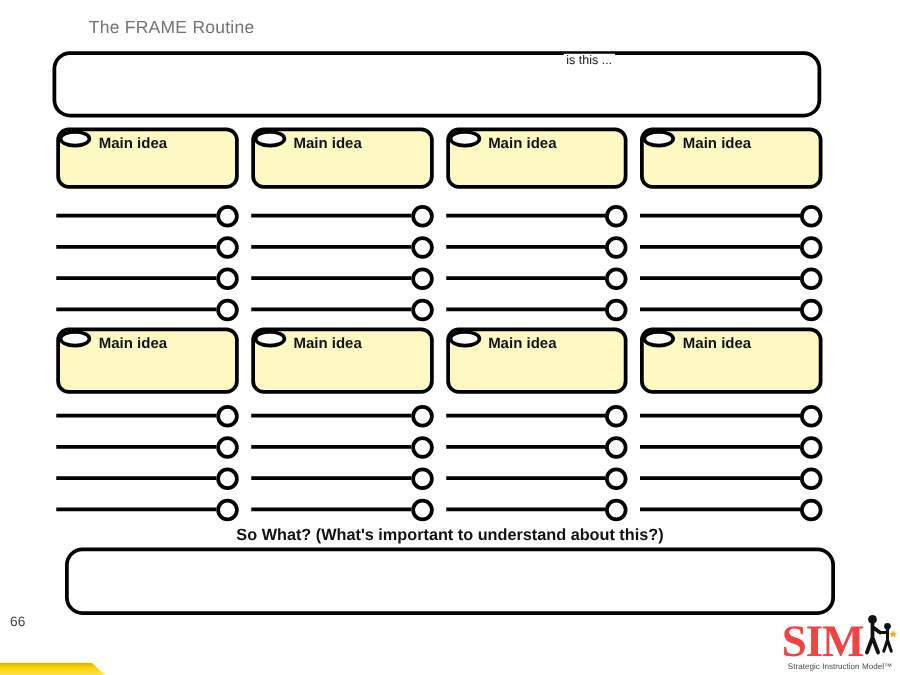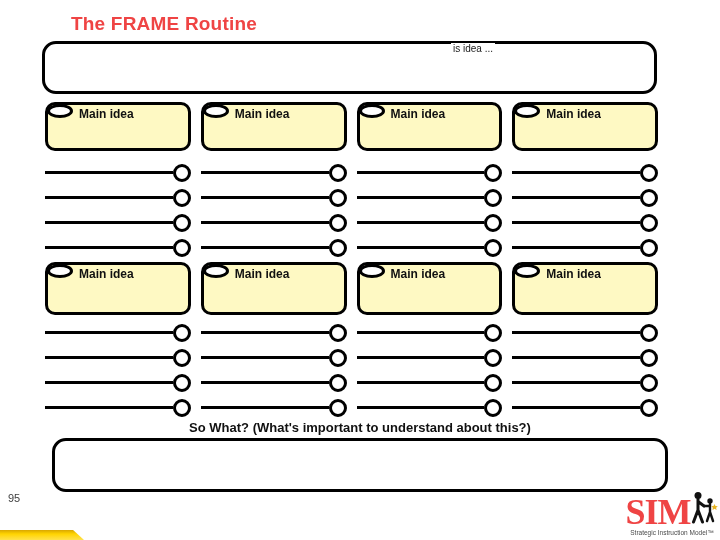--- a/index.html
+++ b/index.html
@@ -2,21 +2,21 @@
 <html><head>
 <meta charset="utf-8">
 <style>
   html,body { margin:0; padding:0; background:#fff; }
   .slide {
     position:relative; width:720px; height:540px; background:#ffffff;
     font-family:"Liberation Sans", sans-serif; overflow:hidden; color:#000;
   }
   .title {
     position:absolute; left:71px; top:13px;
-    font-size:19px; font-weight:bold; color:#ef4444; letter-spacing:.2px;
+    font-size:14px; font-weight:normal; color:#737373; letter-spacing:.2px;
   }
   .key-topic-box {
     position:absolute; left:253px; top:8px; width:188px; height:43px;
     border:3px solid #000; border-radius:12px; background:#fff; z-index:3;
     text-align:center; padding-top:3px; font-size:10px; color:#1a1a1a;
   }
   .about-box {
     position:absolute; left:42px; top:41px; width:609px; height:47px;
     border:3px solid #000; border-radius:14px; background:#fff; z-index:1;
   }
@@ -81,21 +81,21 @@
 </style>
 </head>
 <body>
 
 <div class="slide">
 
   <div class="title">The FRAME Routine</div>
 
 
   <div class="about-box"></div>
-  <span class="is-about">is idea ...</span>
+  <span class="is-about">is this ...</span>
 
   <div class="grid" id="grid1">
   <div class="col">
     <div class="main-idea-box">
       <span class="oval"></span>
       <span class="mi-label">Main idea</span>
     </div>
     <div class="lines">
       <div class="line-row">
         <div class="line"></div>
@@ -290,21 +290,21 @@
         <div class="circle"></div>
       </div>
     </div>
   </div>
 </div>
 
   <div class="so-what">So What? (What's important to understand about this?)</div>
 
   <div class="bottom-box"></div>
 
-  <div class="page-number">95</div>
+  <div class="page-number">66</div>
   <div class="gold-bar"></div>
 
   <div class="logo">
     <div class="logo-row">
       <span class="wordmark">SIM</span>
       <span class="figures">
         <svg width="30" height="34" viewBox="0 0 30 34">
           <circle cx="9" cy="4.5" r="3.5" fill="#111"></circle>
           <path d="M9 8 L9 19 M9 19 L4.5 31 M9 19 L13.5 31 M9 10.5 L15 15" stroke="#111" stroke-width="3" fill="none" stroke-linecap="round"></path>
           <circle cx="21" cy="10" r="2.7" fill="#111"></circle>

